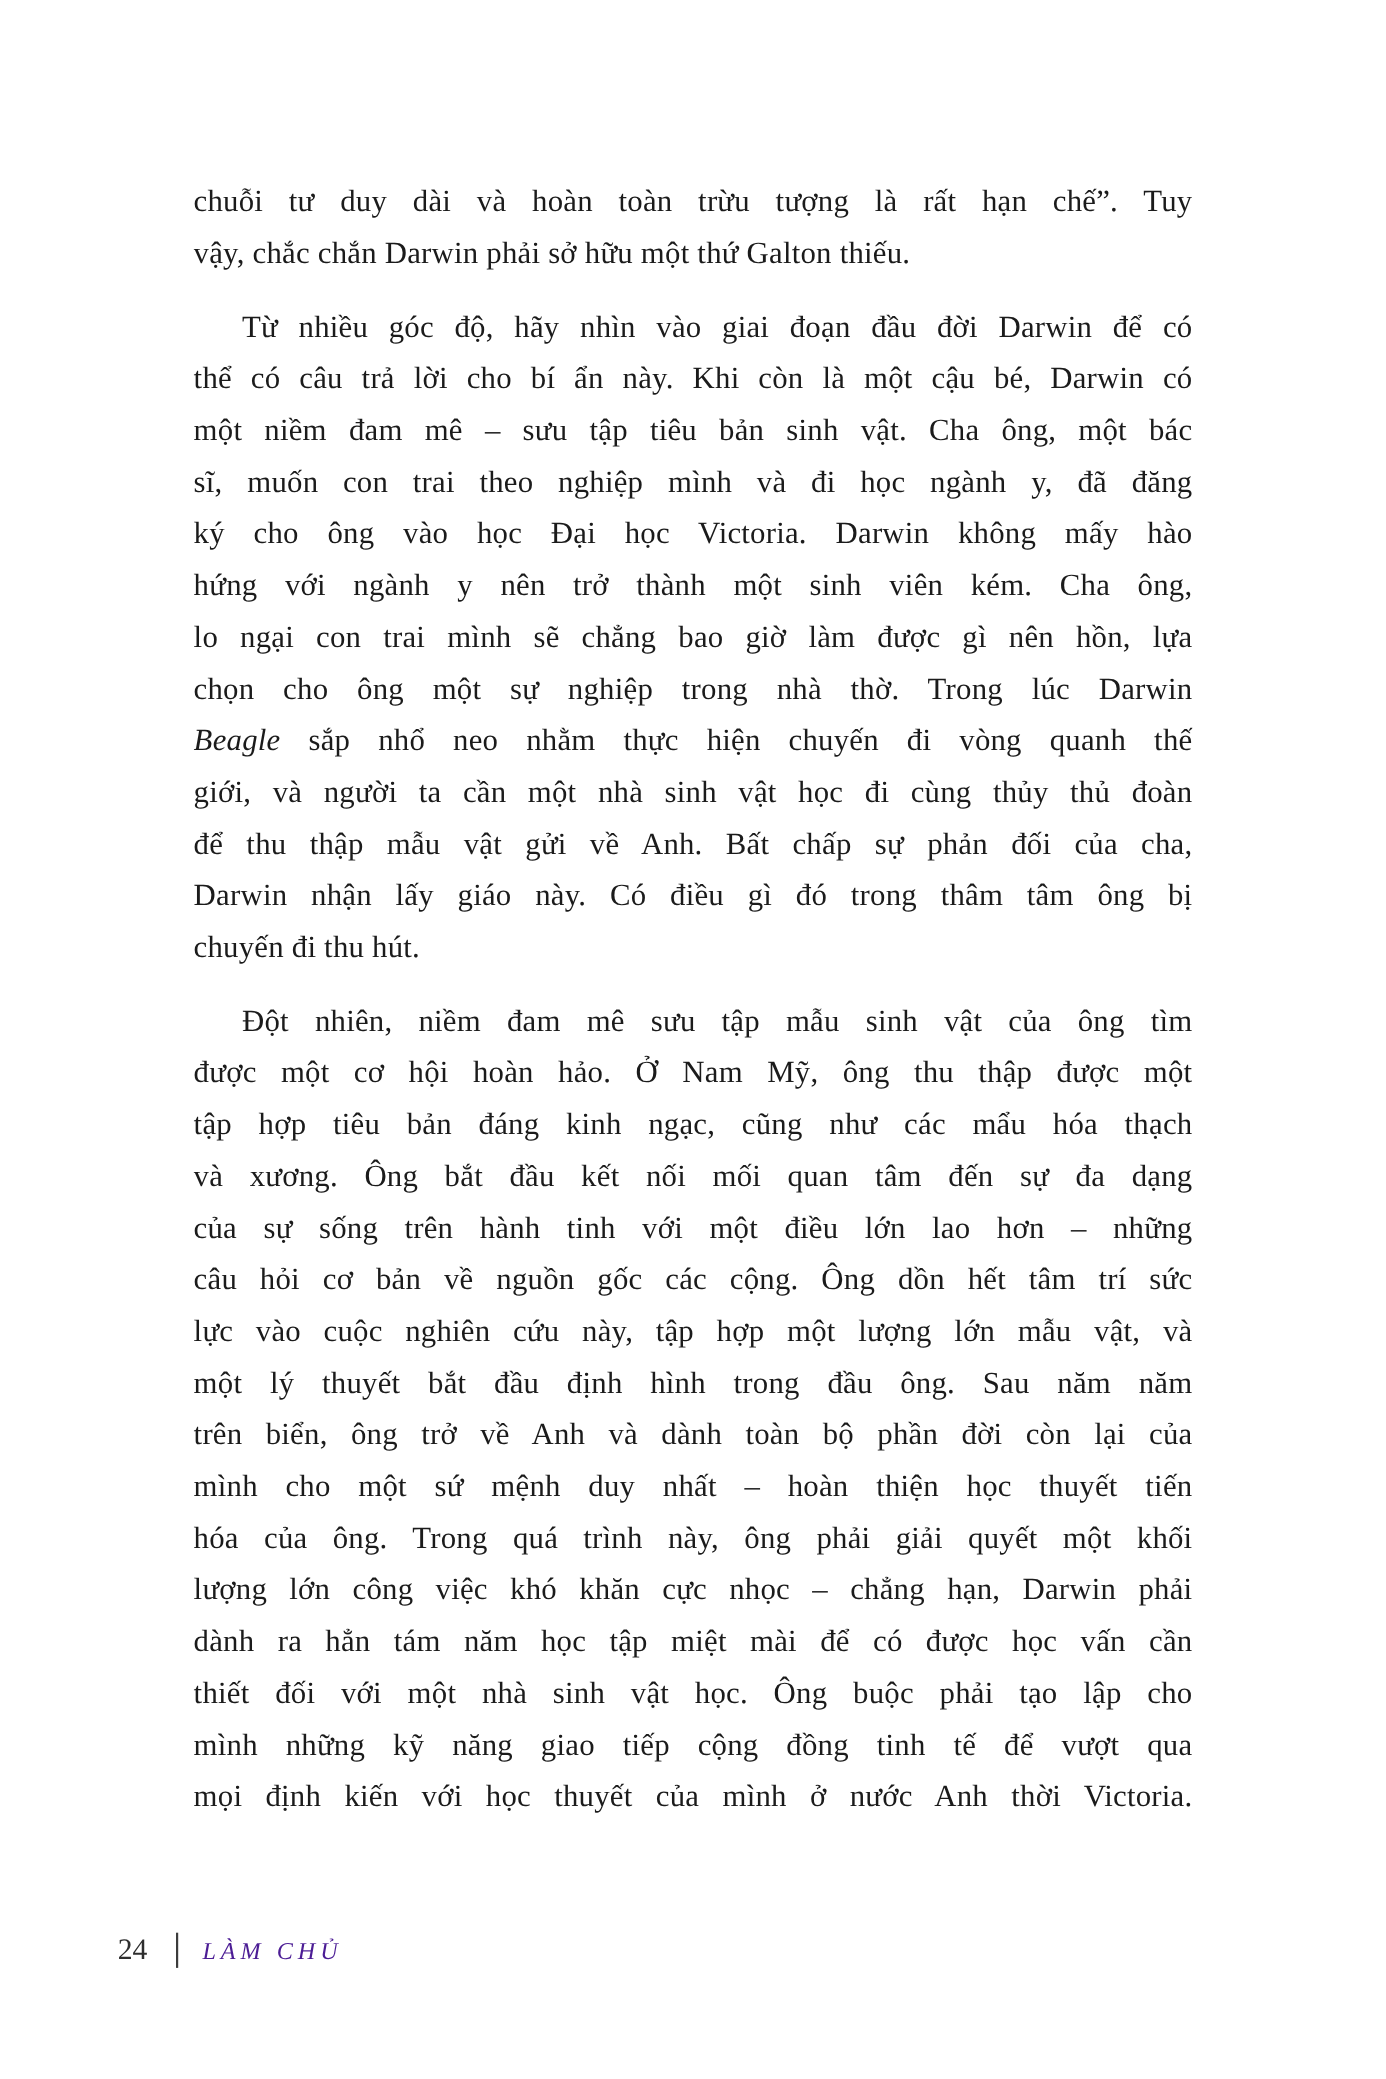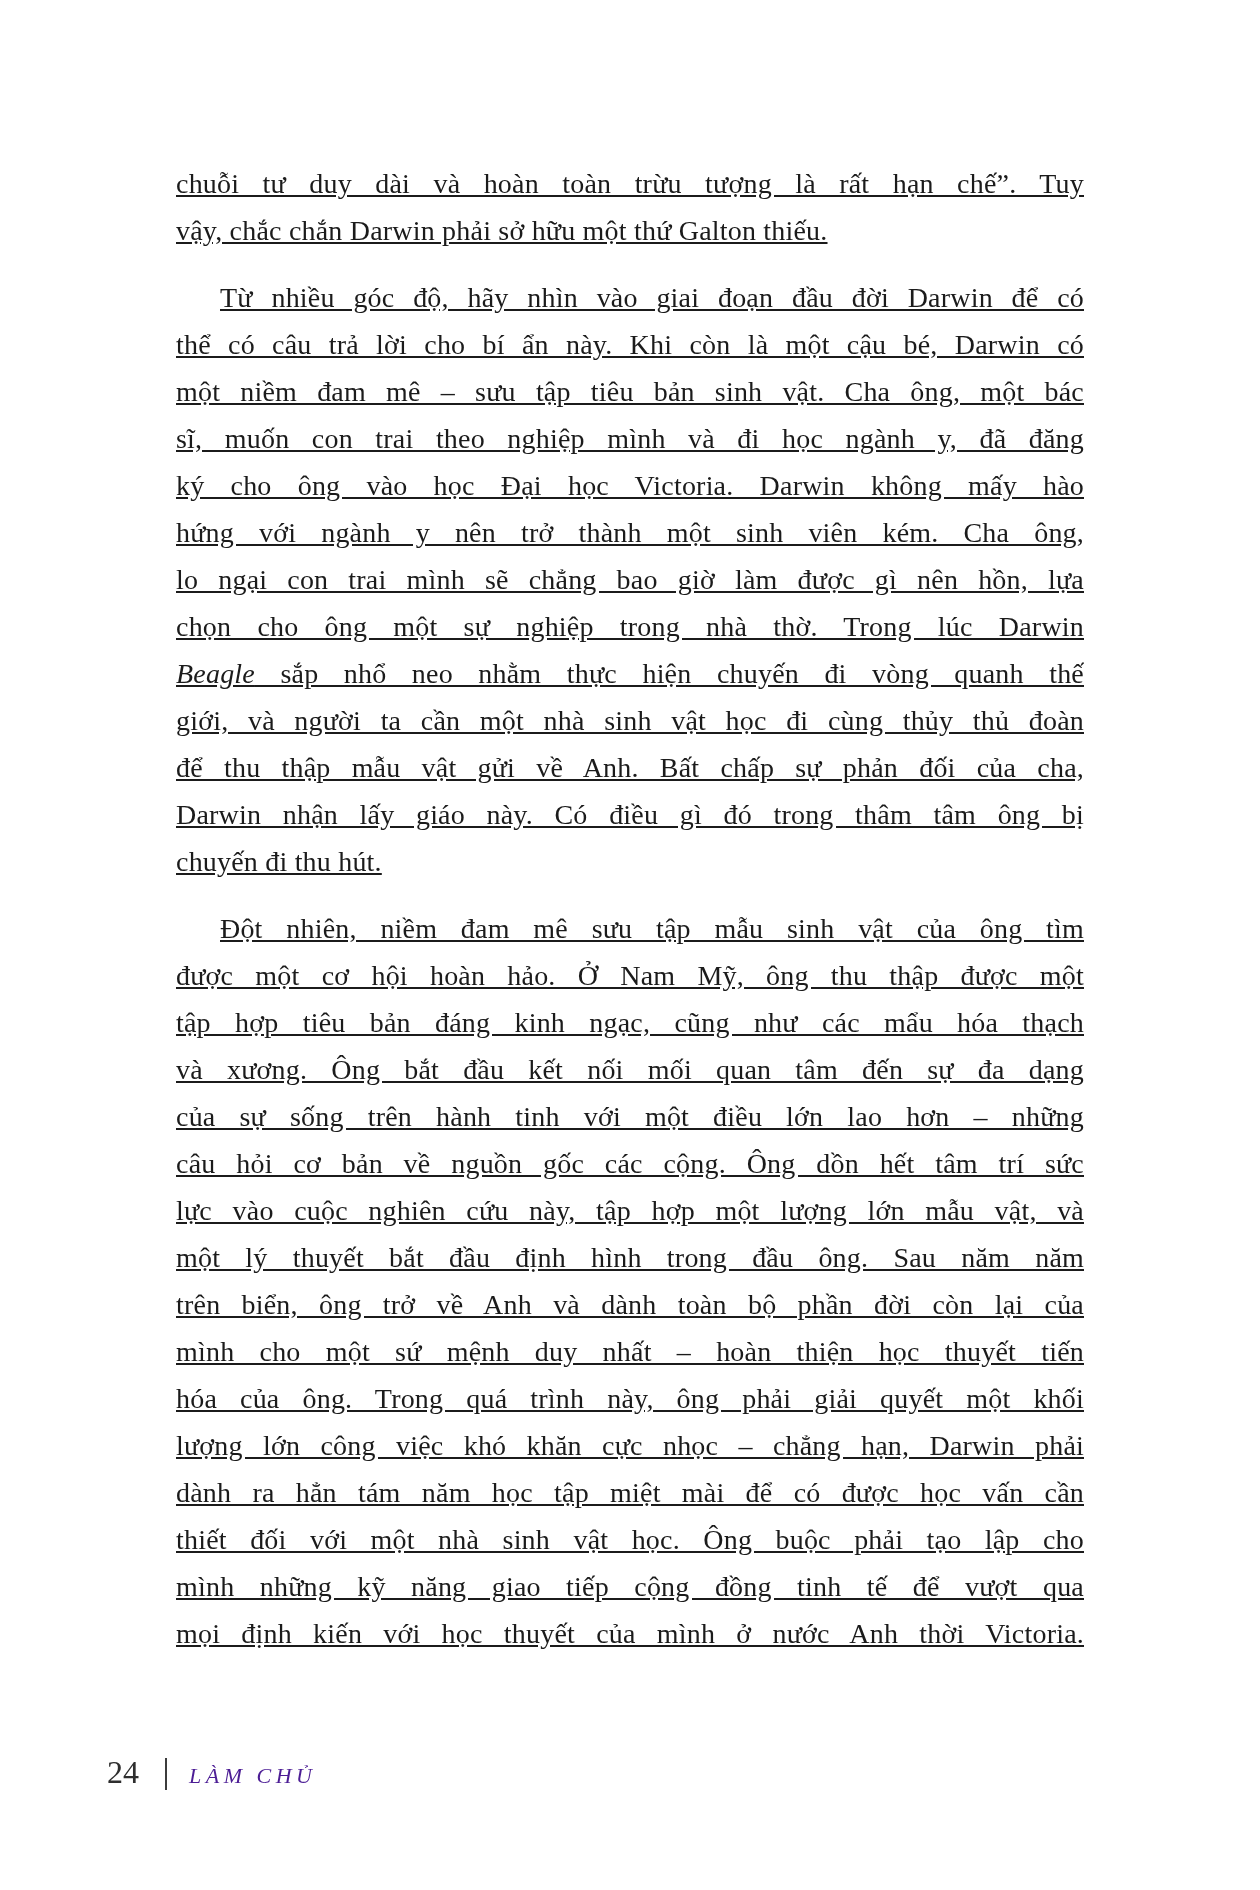--- a/index.html
+++ b/index.html
@@ -14,21 +14,20 @@
     background: #ffffff;
     font-family: "Liberation Serif", "DejaVu Serif", serif;
     color: #1b1b1b;
     overflow: hidden;
   }
   .body-text {
     position: absolute;
     left: 176px;
     top: 160px;
     width: 908px;
-    text-decoration: underline;
   }
   .para { margin: 0; padding: 0; }
   .para + .para { margin-top: 20px; }
   .line {
     font-size: 28px;
     line-height: 47px;
     height: 47px;
     overflow: hidden;
     text-align: justify;
     text-align-last: justify;
@@ -45,21 +44,21 @@
   }
   .page-footer {
     position: absolute;
     left: 107px;
     top: 1752px;
     display: flex;
     align-items: baseline;
     color: #2e2e2e;
   }
   .page-number {
-    font-size: 32px;
+    font-size: 27px;
     line-height: 40px;
   }
   .footer-divider {
     display: inline-block;
     width: 2px;
     height: 32px;
     background: #3c3c3c;
     margin: 0 22px 0 26px;
     align-self: center;
     overflow: hidden;

